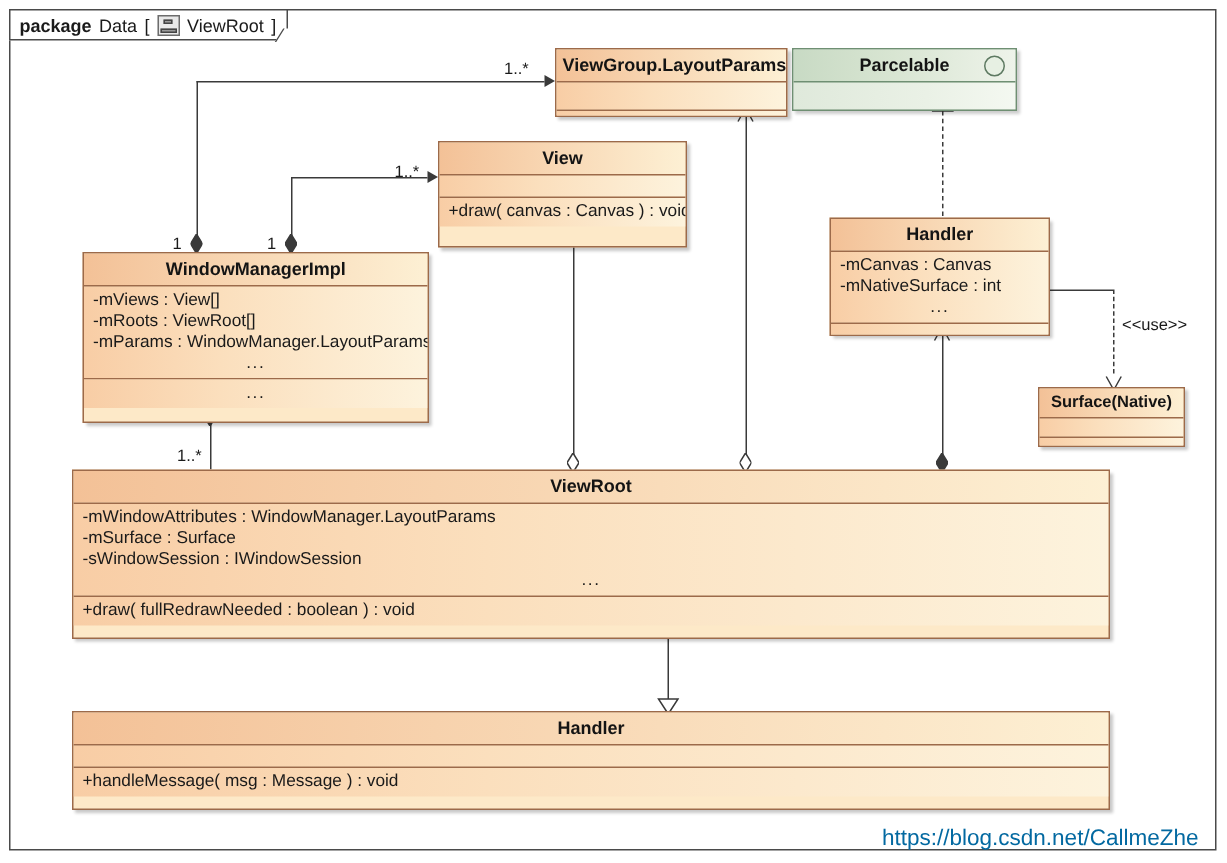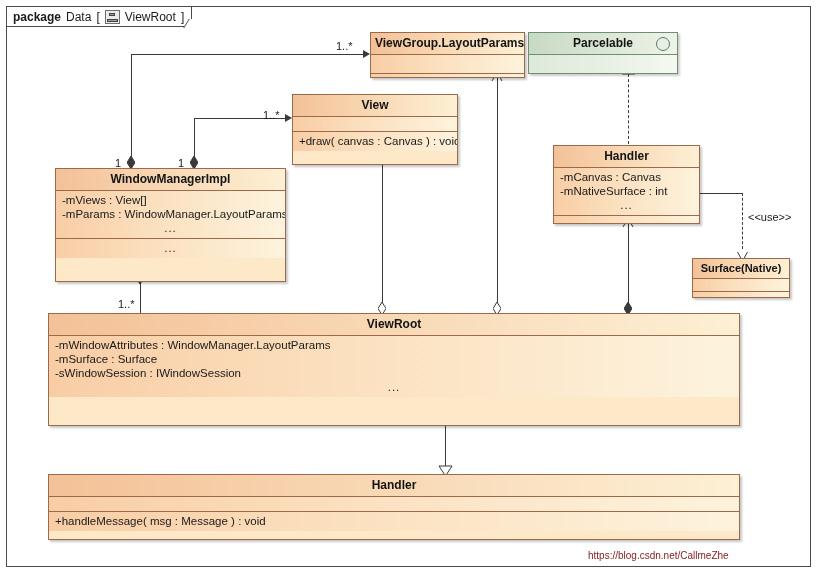--- a/index.html
+++ b/index.html
@@ -187,22 +187,22 @@
   .lbl {
     position: absolute;
     font-size: 11px;
     color: #1a1a1a;
     white-space: nowrap;
     font-family: "Liberation Sans", sans-serif;
   }
 
   .watermark {
     position: absolute;
-    font-size: 10px;
-    color: #7f1d1d;
+    font-size: 15px;
+    color: #0369a1;
     white-space: nowrap;
     font-family: "Liberation Sans", sans-serif;
   }
 </style>
 </head>
 <body>
 
 <div id="canvas">
 
   <div class="pkg-frame"></div>
@@ -330,36 +330,40 @@
       </div>
     <div class="comp">
       <div class="row">+draw( canvas : Canvas ) : void</div>
     </div>
   </div>
 
   <div class="cls" style="left:55px; top:168px; width:231px; height:114px;">
     <div class="hdr">WindowManagerImpl</div>
     <div class="comp">
       <div class="row">-mViews : View[]</div>
+      <div class="row">-mRoots : ViewRoot[]</div>
       <div class="row">-mParams : WindowManager.LayoutParams[]</div>
       <div class="dots">...</div>
     </div>
     <div class="comp">
       <div class="dots">...</div>
     </div>
   </div>
 
   <div class="cls" style="left:48px; top:313px; width:692px; height:113px;">
     <div class="hdr">ViewRoot</div>
     <div class="comp">
       <div class="row">-mWindowAttributes : WindowManager.LayoutParams</div>
       <div class="row">-mSurface : Surface</div>
       <div class="row">-sWindowSession : IWindowSession</div>
       <div class="dots">...</div>
     </div>
+    <div class="comp">
+      <div class="row">+draw( fullRedrawNeeded : boolean ) : void</div>
+    </div>
   </div>
 
   <div class="cls" style="left:48px; top:474px; width:692px; height:66px;">
     <div class="hdr">Handler</div>
     <div class="comp">
         <div class="empty" style="height:9px;"></div>
       </div>
     <div class="comp">
       <div class="row">+handleMessage( msg : Message ) : void</div>
     </div>

